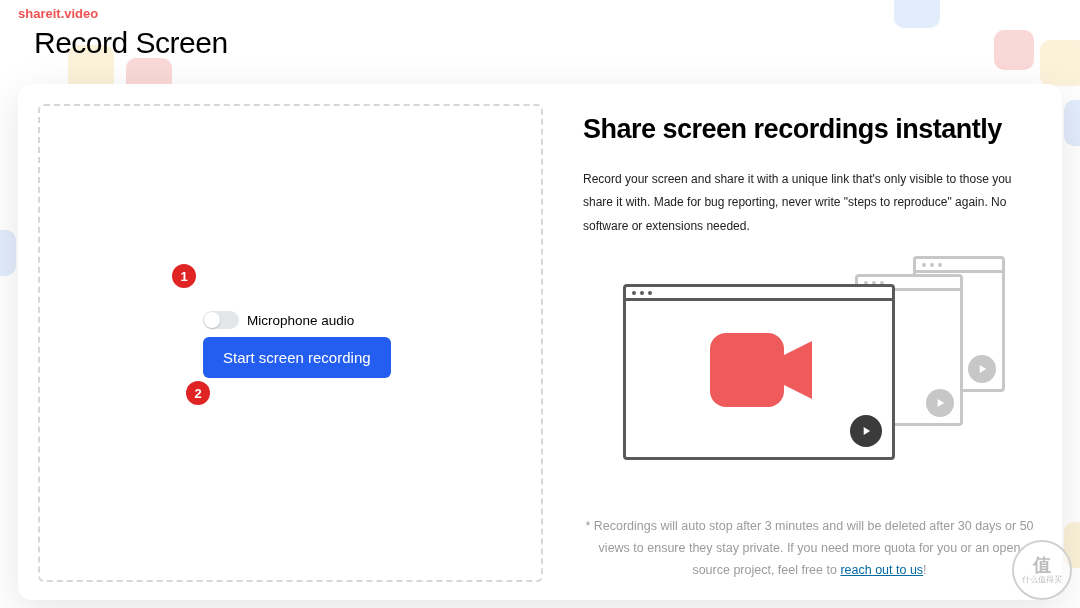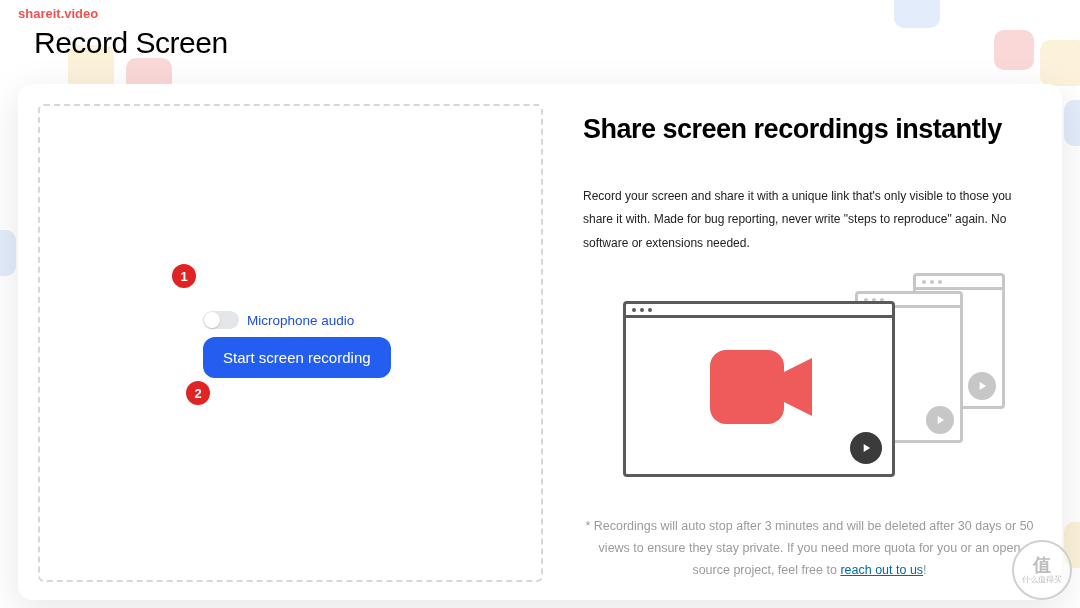--- a/index.html
+++ b/index.html
@@ -58,37 +58,37 @@
   }
   .toggle {
     width: 36px; height: 18px; border-radius: 10px;
     background: #e4e7ea; position: relative; cursor: pointer;
   }
   .toggle .knob {
     width: 16px; height: 16px; border-radius: 50%;
     background: #fff; position: absolute; top: 1px; left: 1px;
     box-shadow: 0 1px 2px rgba(0,0,0,0.2);
   }
-  .mic-label { font-size: 13.5px; color: #1d4ed8; }
+  .mic-label { font-size: 13.5px; color: #000000; }
 
   .start-btn {
     position: absolute; top: 231px; left: 163px;
     background: #245ef0; color: #fff;
     font-size: 15px;
-    border: none; border-radius: 12px;
+    border: none; border-radius: 6px;
     padding: 12px 20px; cursor: pointer;
   }
 
   .right-panel {
     flex: 1; padding: 10px 0 0 40px;
     display: flex; flex-direction: column;
   }
   .rp-title {
     font-size: 27px; font-weight: 800; letter-spacing: -0.5px;
-    margin-bottom: 40px;
+    margin-bottom: 23px;
   }
   .rp-desc {
     font-size: 12px; line-height: 1.95; color: #222;
     margin-bottom: 10px;
   }
   .illus {
     flex: 1;
     position: relative;
     margin-top: 4px;
   }

